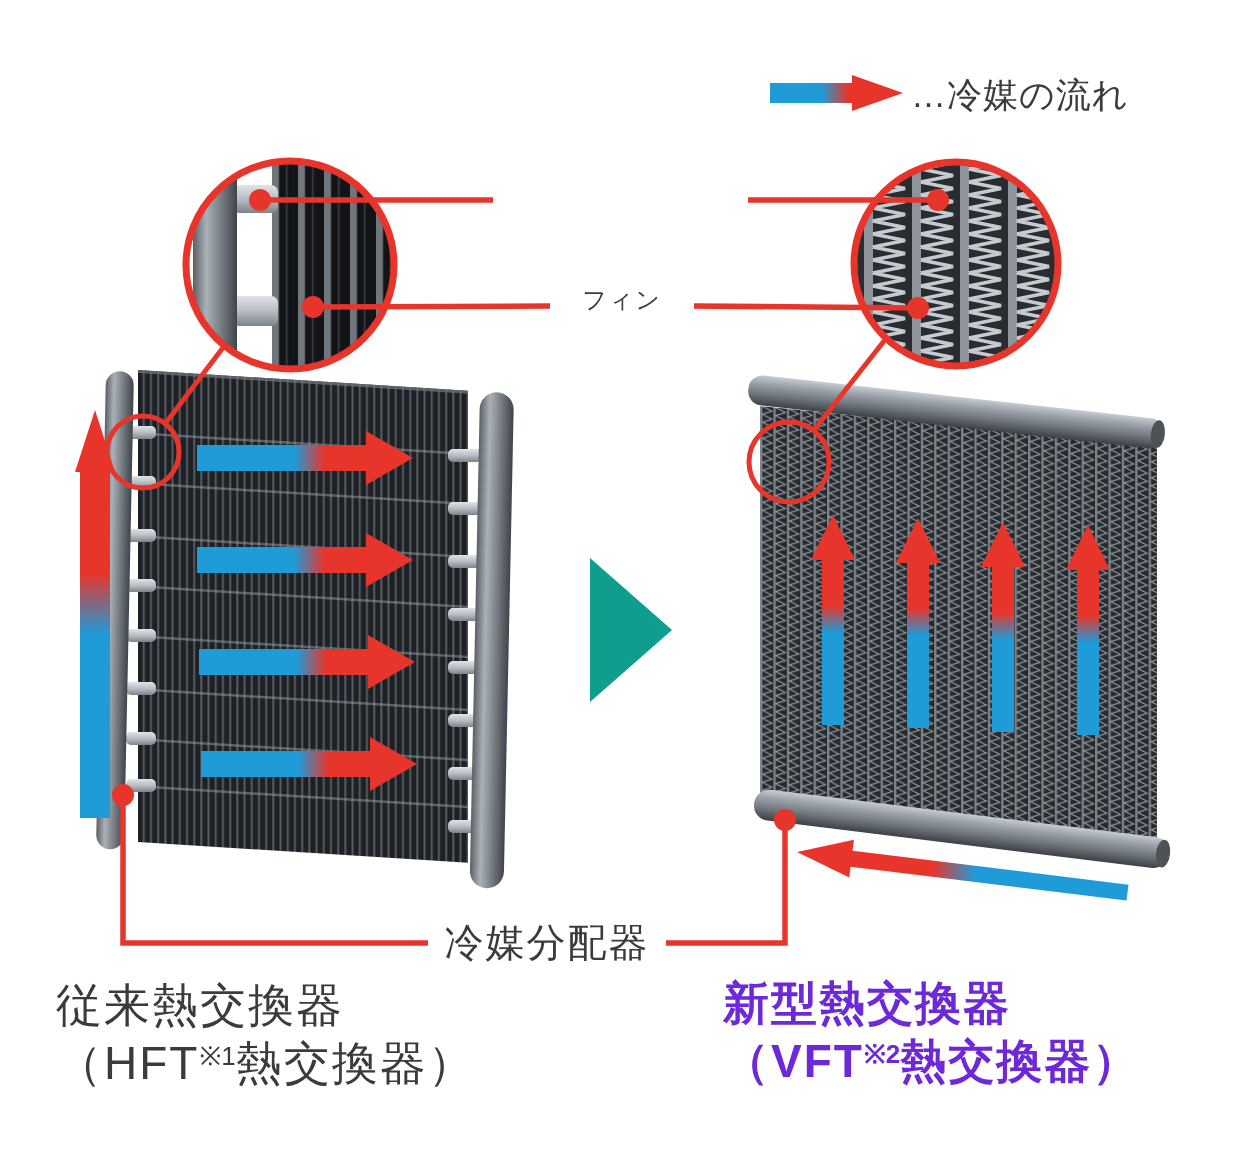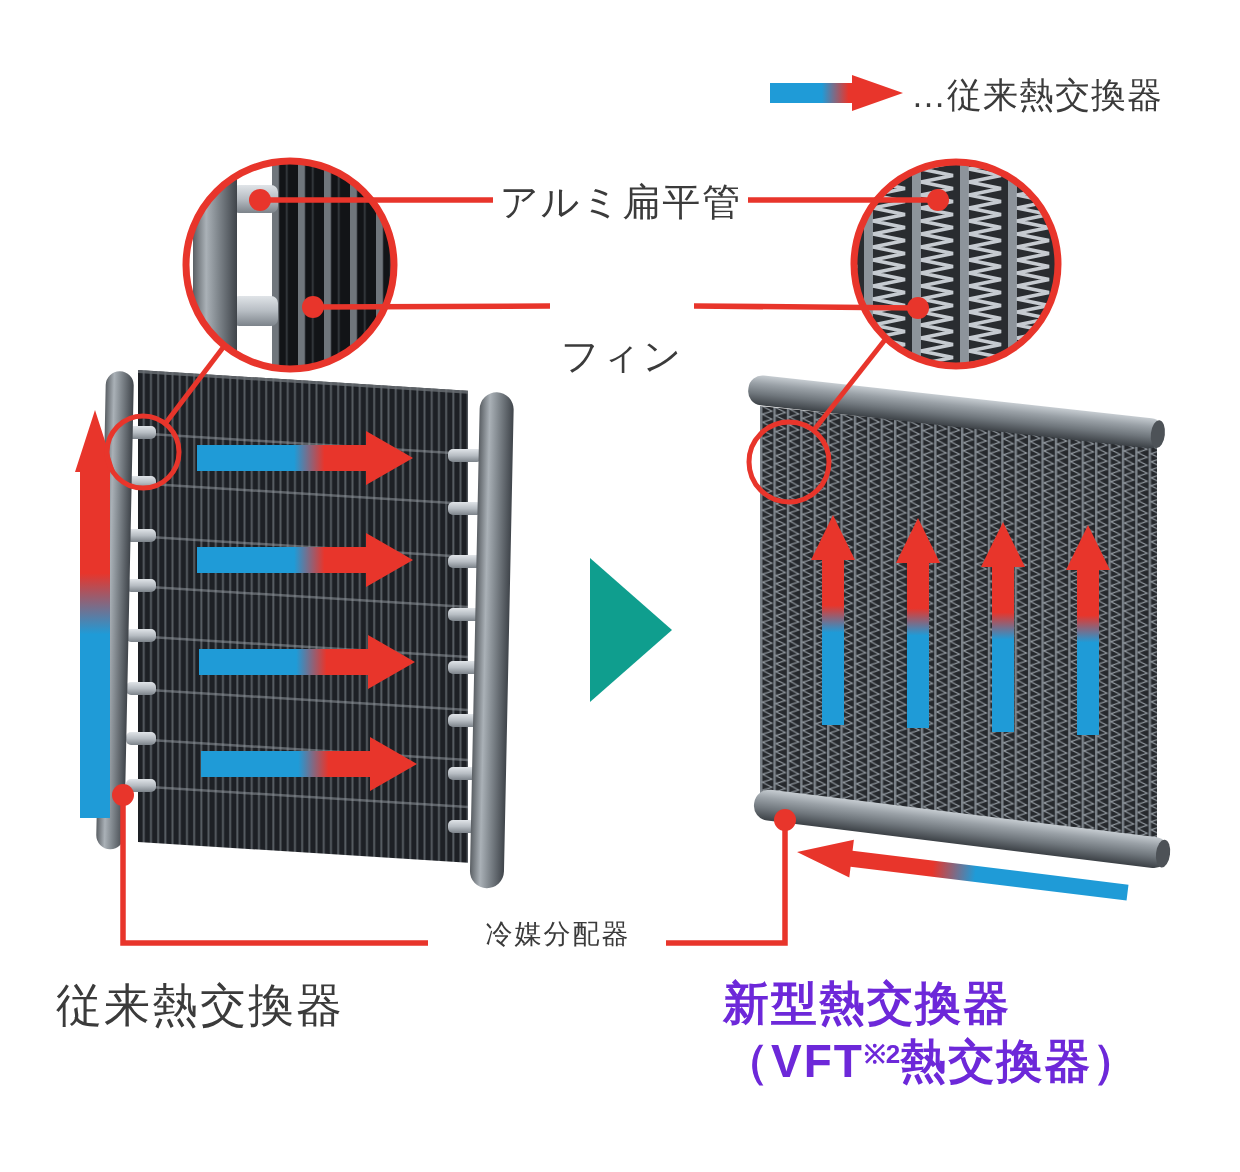--- a/index.html
+++ b/index.html
@@ -4,22 +4,22 @@
 <style>
   html,body { margin:0; padding:0; background:#ffffff; }
   .canvas {
     position:relative; width:1240px; height:1172px; background:#ffffff;
     overflow:hidden; font-family:"Liberation Sans", sans-serif;
   }
   .art { position:absolute; left:0; top:0; }
   .lbl { position:absolute; color:#3b3b3b; text-align:center; white-space:nowrap; }
   .legend-label { left:911px; top:72px; font-size:35px; letter-spacing:1px; }
   .lbl-flat-tube { left:495px; top:177px; width:252px; font-size:38px; letter-spacing:2px; }
-  .lbl-fin { left:552px; top:284px; width:140px; font-size:38px; letter-spacing:2px;margin-top:47px; }
-  .lbl-distributor { left:444px; top:916px; width:228px; font-size:27px; letter-spacing:2px; }
+  .lbl-fin { left:552px; top:284px; width:140px; font-size:24px; letter-spacing:2px; }
+  .lbl-distributor { left:433px; top:916px; width:228px; font-size:39px; letter-spacing:2px; }
   .title { position:absolute; line-height:58px; font-size:46px; letter-spacing:2px; }
   .title-left { left:56px; top:976px; width:480px; color:#3b3b3b; }
   .title-right { left:723px; top:974px; width:486px; color:#6d28d9; font-weight:bold; }
   .sup { font-size:26px; position:relative; top:-14px; letter-spacing:0; }
 </style>
 </head>
 <body>
 
 <div class="canvas">
 
@@ -227,28 +227,28 @@
     <circle cx="938" cy="200" r="11"></circle>
     <circle cx="313" cy="307" r="11"></circle>
     <circle cx="918" cy="308" r="11"></circle>
     <circle cx="123" cy="795" r="11"></circle>
     <circle cx="785" cy="820" r="11"></circle>
   </g>
 
   <path d="M770,83 H852 V75 L903,93 L852,111 V103 H770 Z" fill="url(#flowLegend)"></path>
 </svg>
 
-<div class="lbl legend-label">…従来熱交換器</div>
-
-<div class="lbl lbl-flat-tube">アルミ扁平管</div>
+<div class="lbl legend-label">…冷媒の流れ</div>
+
 <div class="lbl lbl-fin">フィン</div>
 <div class="lbl lbl-distributor">冷媒分配器</div>
 
 <div class="title title-left">
   <div>従来熱交換器</div>
+  <div><span>（HFT</span><span class="sup">※1</span><span>熱交換器）</span></div>
 </div>
 
 <div class="title title-right">
   <div>新型熱交換器</div>
   <div><span>（VFT</span><span class="sup">※2</span><span>熱交換器）</span></div>
 </div>
 
 </div>
 
 </body></html>

